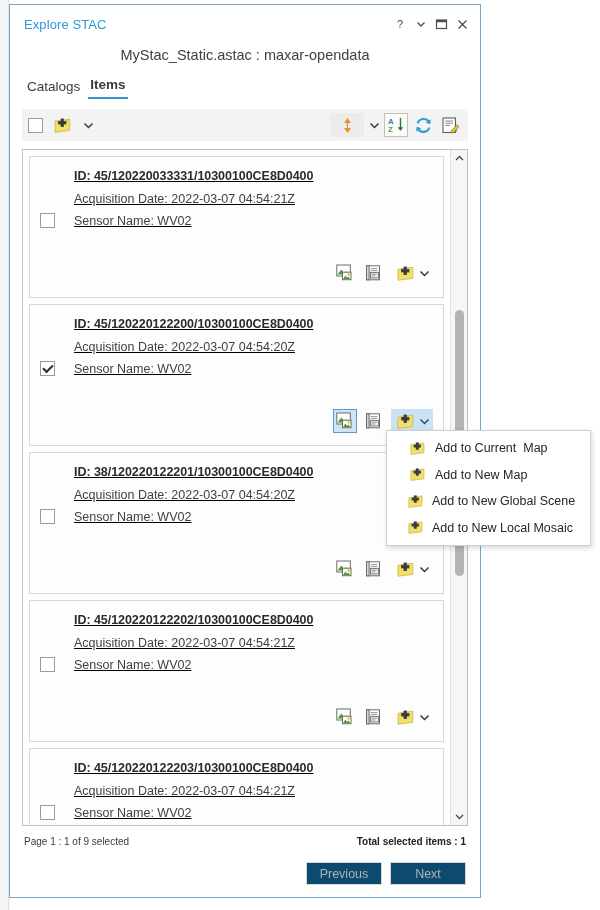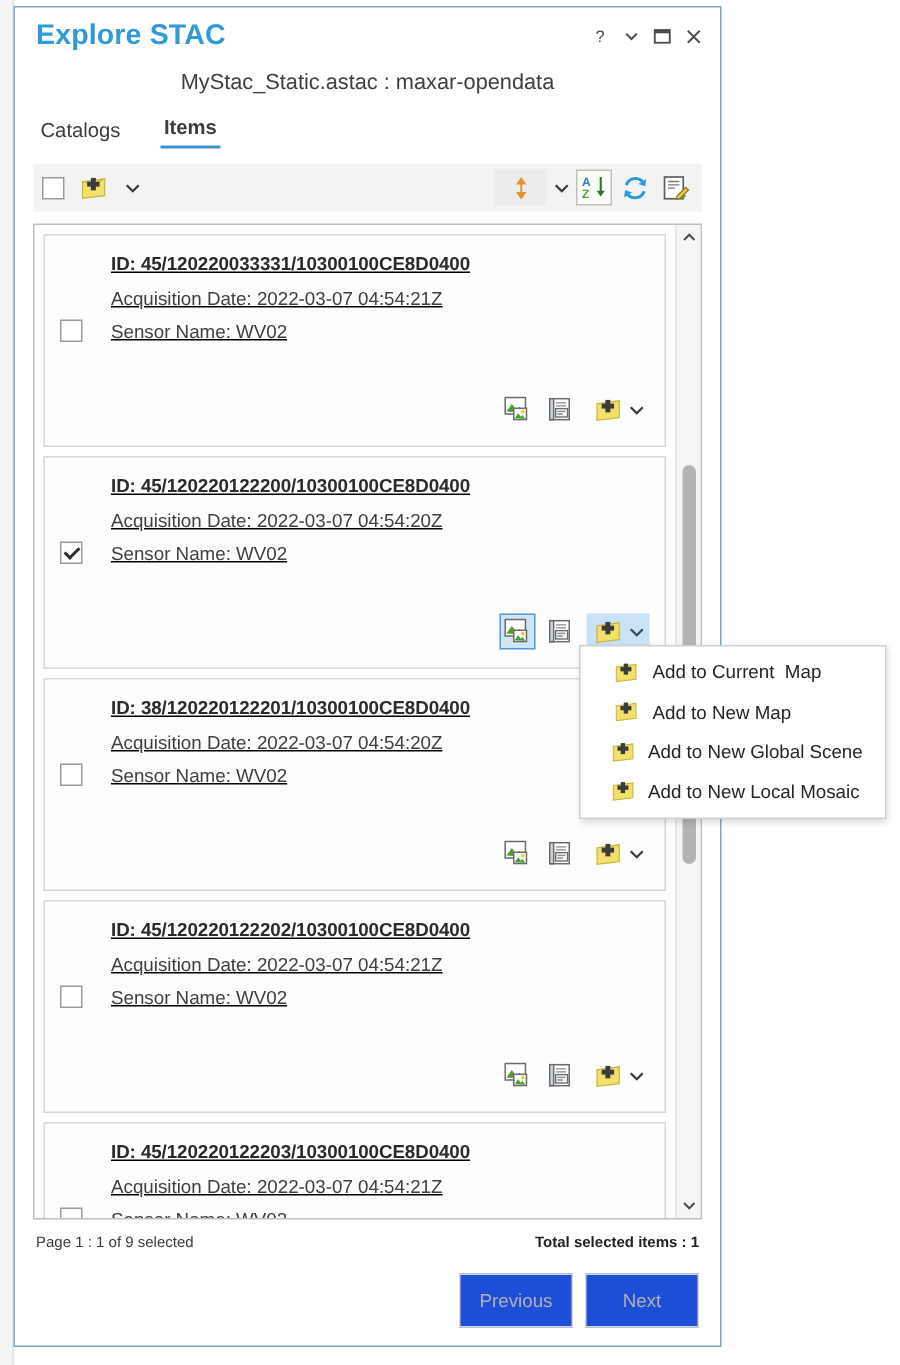--- a/index.html
+++ b/index.html
@@ -53,25 +53,24 @@
   .titlebar {
     height: 38px;
     flex: 0 0 38px;
     display: flex;
     align-items: center;
     padding: 0 8px 0 14px;
     box-sizing: border-box;
   }
   .dialog-title {
     color: #2e9bd8;
-    font-size: 19px;
+    font-size: 13px;
     letter-spacing: 0.1px;
     flex: 1;
     white-space: nowrap;
-    font-weight: bold;
   }
   .win-btns {
     display: flex;
     align-items: center;
     gap: 2px;
   }
   .win-btn {
     width: 19px;
     height: 19px;
     display: flex;
@@ -89,21 +88,21 @@
     color: #404040;
     font-size: 14.5px;
     padding: 4px 0 0 0;
     flex: 0 0 auto;
   }
 
   
   .tabs {
     display: flex;
     align-items: flex-end;
-    gap: 25px;
+    gap: 6px;
     padding: 14px 0 0 15px;
     flex: 0 0 auto;
   }
   .tab {
     font-size: 13.5px;
     color: #3c3c3c;
     padding: 0 2px 5px 2px;
     cursor: default;
     position: relative;
   }
@@ -292,23 +291,23 @@
     color: #222;
   }
   .footer-row2 {
     display: flex;
     justify-content: flex-end;
     gap: 8px;
     margin-top: 15px;
   }
   .pbtn {
     min-width: 76px;
-    height: 36px;
+    height: 23px;
     border: 1px solid #d7d7d7;
-    background: #1d4ed8;
+    background: #0c4a6e;
     color: #b2b2b2;
     font-size: 12.5px;
     display: inline-flex;
     align-items: center;
     justify-content: center;
     cursor: default;
     box-sizing: border-box;
   }
 
   

